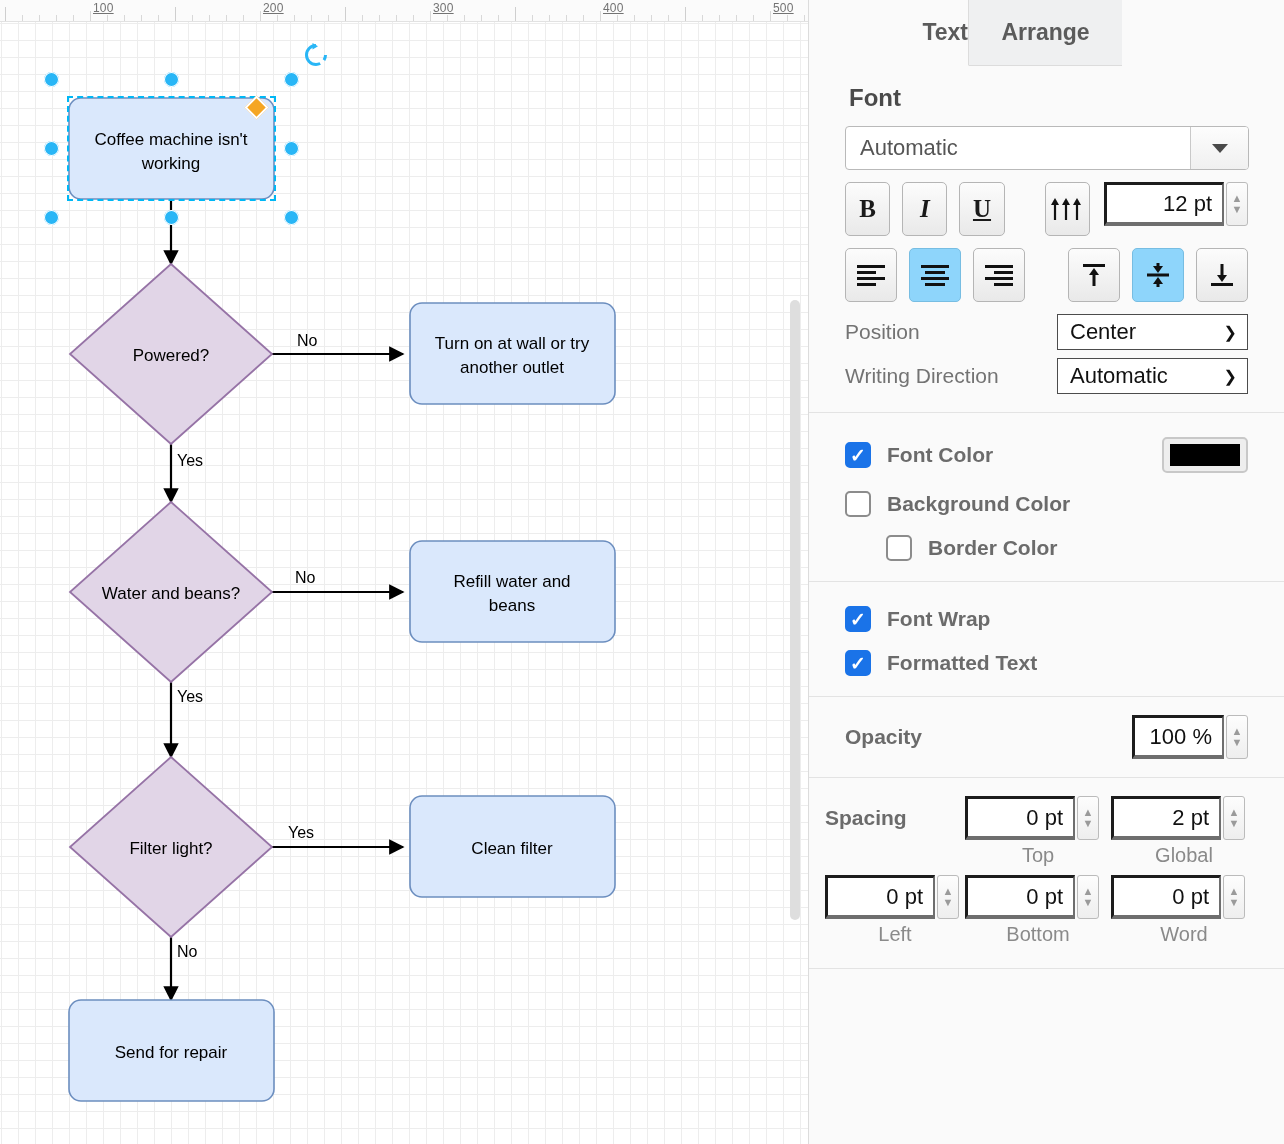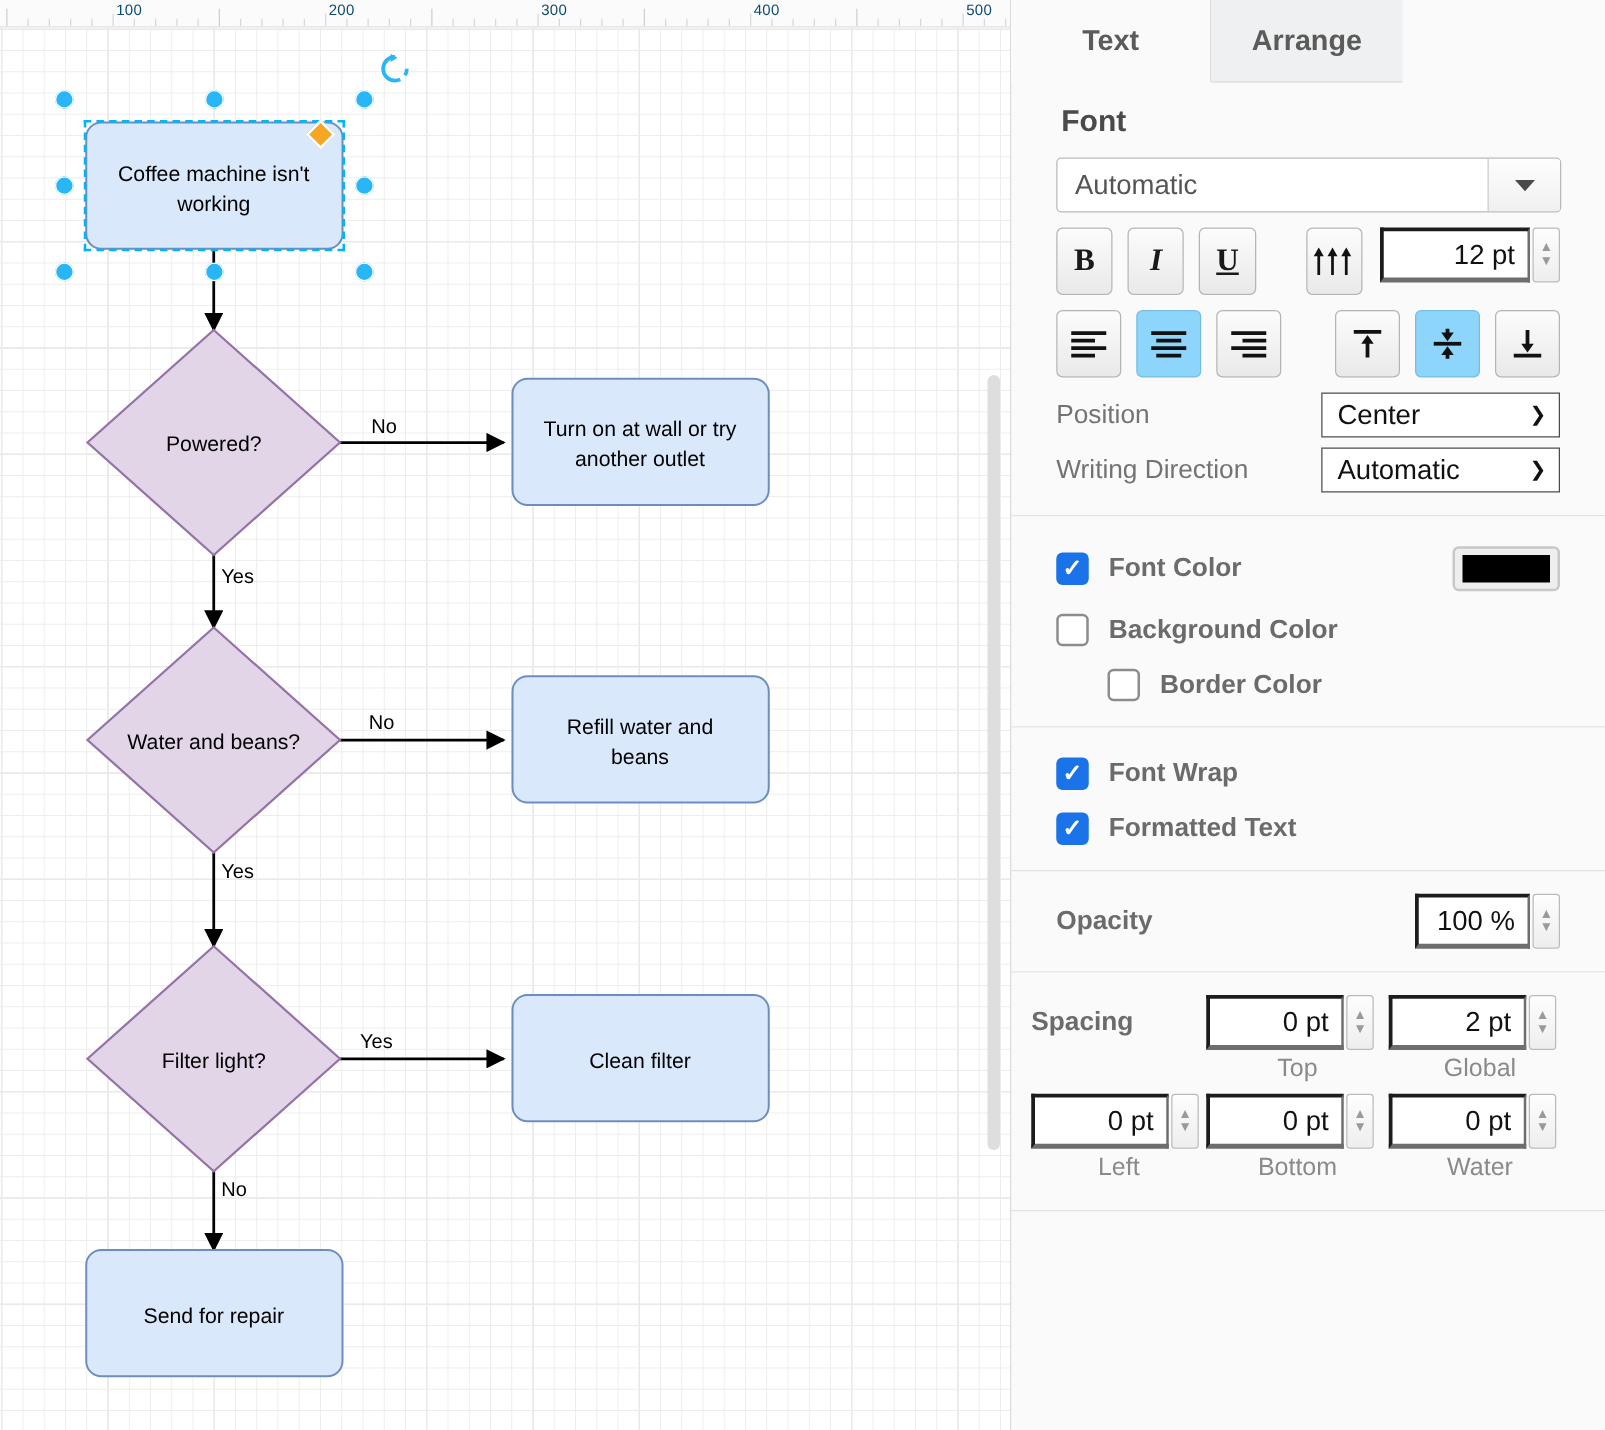--- a/index.html
+++ b/index.html
@@ -35,22 +35,22 @@
     background:#fbfbfb; border-bottom:1px solid #e2e2e2;
     overflow:hidden;
   }
   #ruler-h .rtick{
     position:absolute; bottom:0; width:1px; background:#d8d8d8;
   }
   #ruler-h .rtick.minor{ height:6px; }
   #ruler-h .rtick.mid{ height:10px; }
   #ruler-h .rtick.major{ height:14px; background:#cfcfcf; }
   #ruler-h .rlabel{
-    position:absolute; top:1px; font-size:12px; color:#0c4a6e;
-    font-family:"Liberation Sans", sans-serif; letter-spacing:.2px;
+    position:absolute; top:1px; font-size:12px; color:#737373;
+    font-family:"Liberation Sans", sans-serif; letter-spacing:.2px;text-decoration:underline;
   }
 
   
   #v-scrollbar{
     position:absolute; right:8px; top:300px; width:10px; height:620px;
     background:#dedede; border-radius:5px;
   }
 
   
   #diagram{ position:absolute; left:0; top:0; width:808px; height:1144px; }
@@ -87,21 +87,21 @@
   #tabs{ display:flex; height:66px; background:#fafafa; }
   .tab{
     flex:0 0 auto; display:flex; align-items:center; justify-content:center;
     font-size:23px; color:#5b5b5b; font-weight:bold;
     background:#eff0f1; border-bottom:1px solid #dcdcdc;
     border-right:1px solid #dcdcdc;
     cursor:pointer;
   }
   .tab.active{ background:#fafafa; border-bottom:1px solid transparent; }
   #tab-style{ width:162px; }
-  #tab-text{ width:160px; }
+  #tab-text{ width:160px;justify-content:flex-end; }
   #tab-arrange{ width:153px; border-right:none; }
 
   .section{ padding:14px 36px 16px 36px; border-bottom:1px solid #e3e3e3; }
   .section.no-border{ border-bottom:none; }
 
   .sec-title{
     font-size:24px; font-weight:bold; color:#4a4a4a; margin:4px 0 14px 4px;
   }
 
   
@@ -565,19 +565,19 @@
         <div class="sp-cap">Bottom</div>
       </div>
       <div class="sp-cell">
         <div class="numfield">
           <div class="numbox" style="width:110px;">0 pt</div>
           <div class="stepper">
             <span class="sa">▲</span>
             <span class="sa">▼</span>
           </div>
         </div>
-        <div class="sp-cap">Water</div>
+        <div class="sp-cap">Word</div>
       </div>
     </div>
   </div>
 
   <div class="section no-border" style="height:120px;"></div>
 </div>
 
 </body></html>

